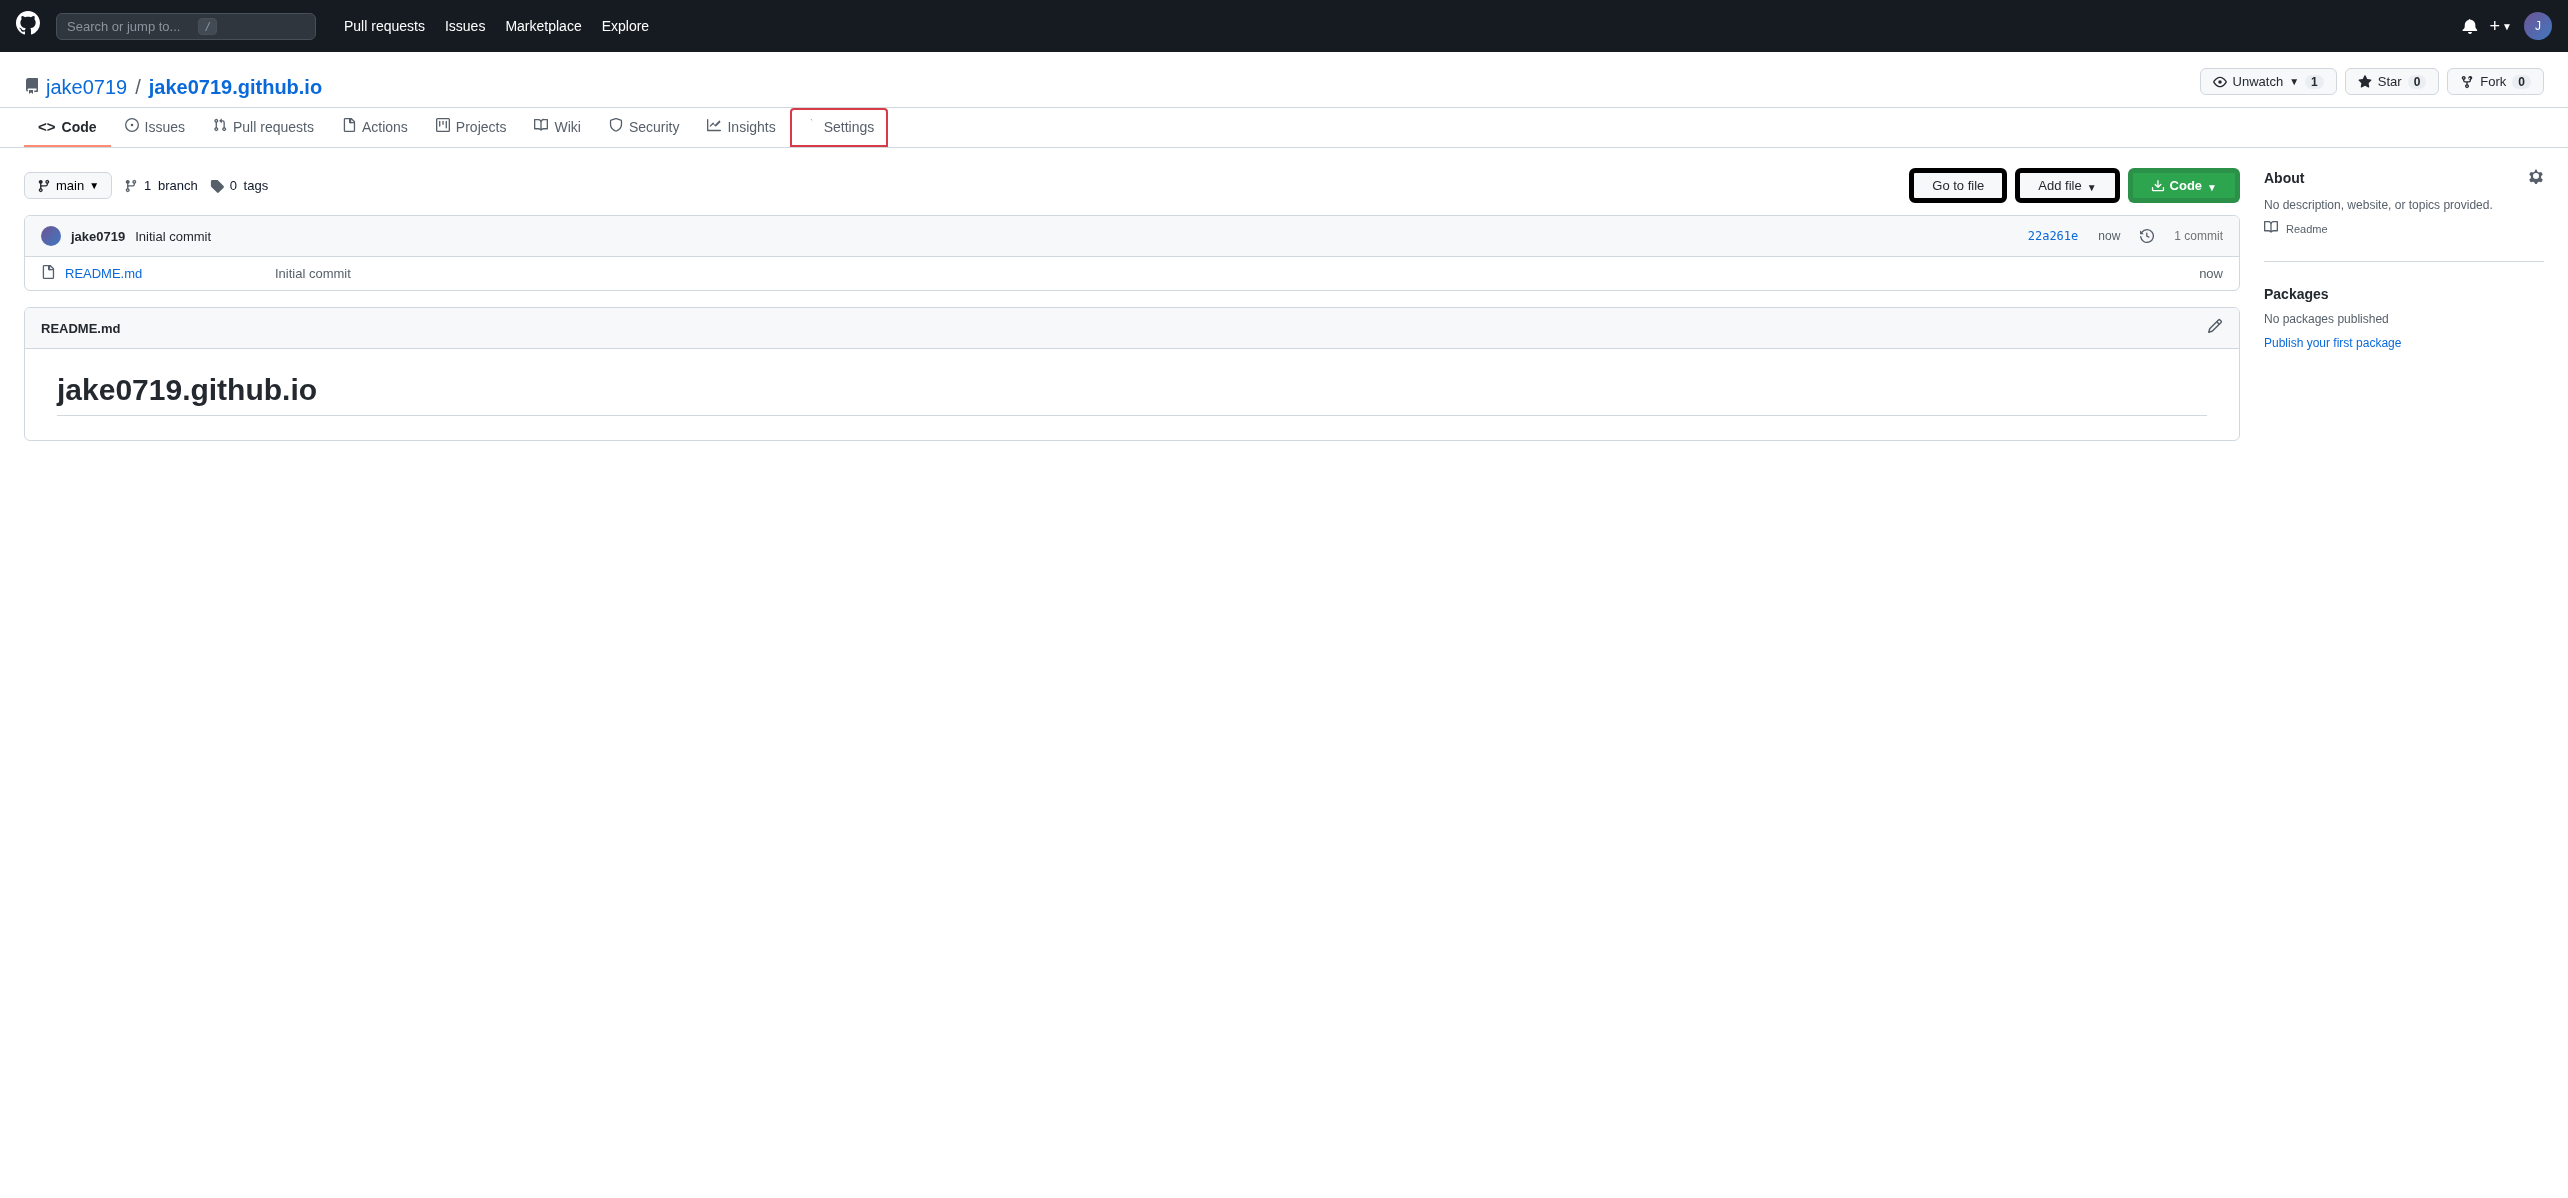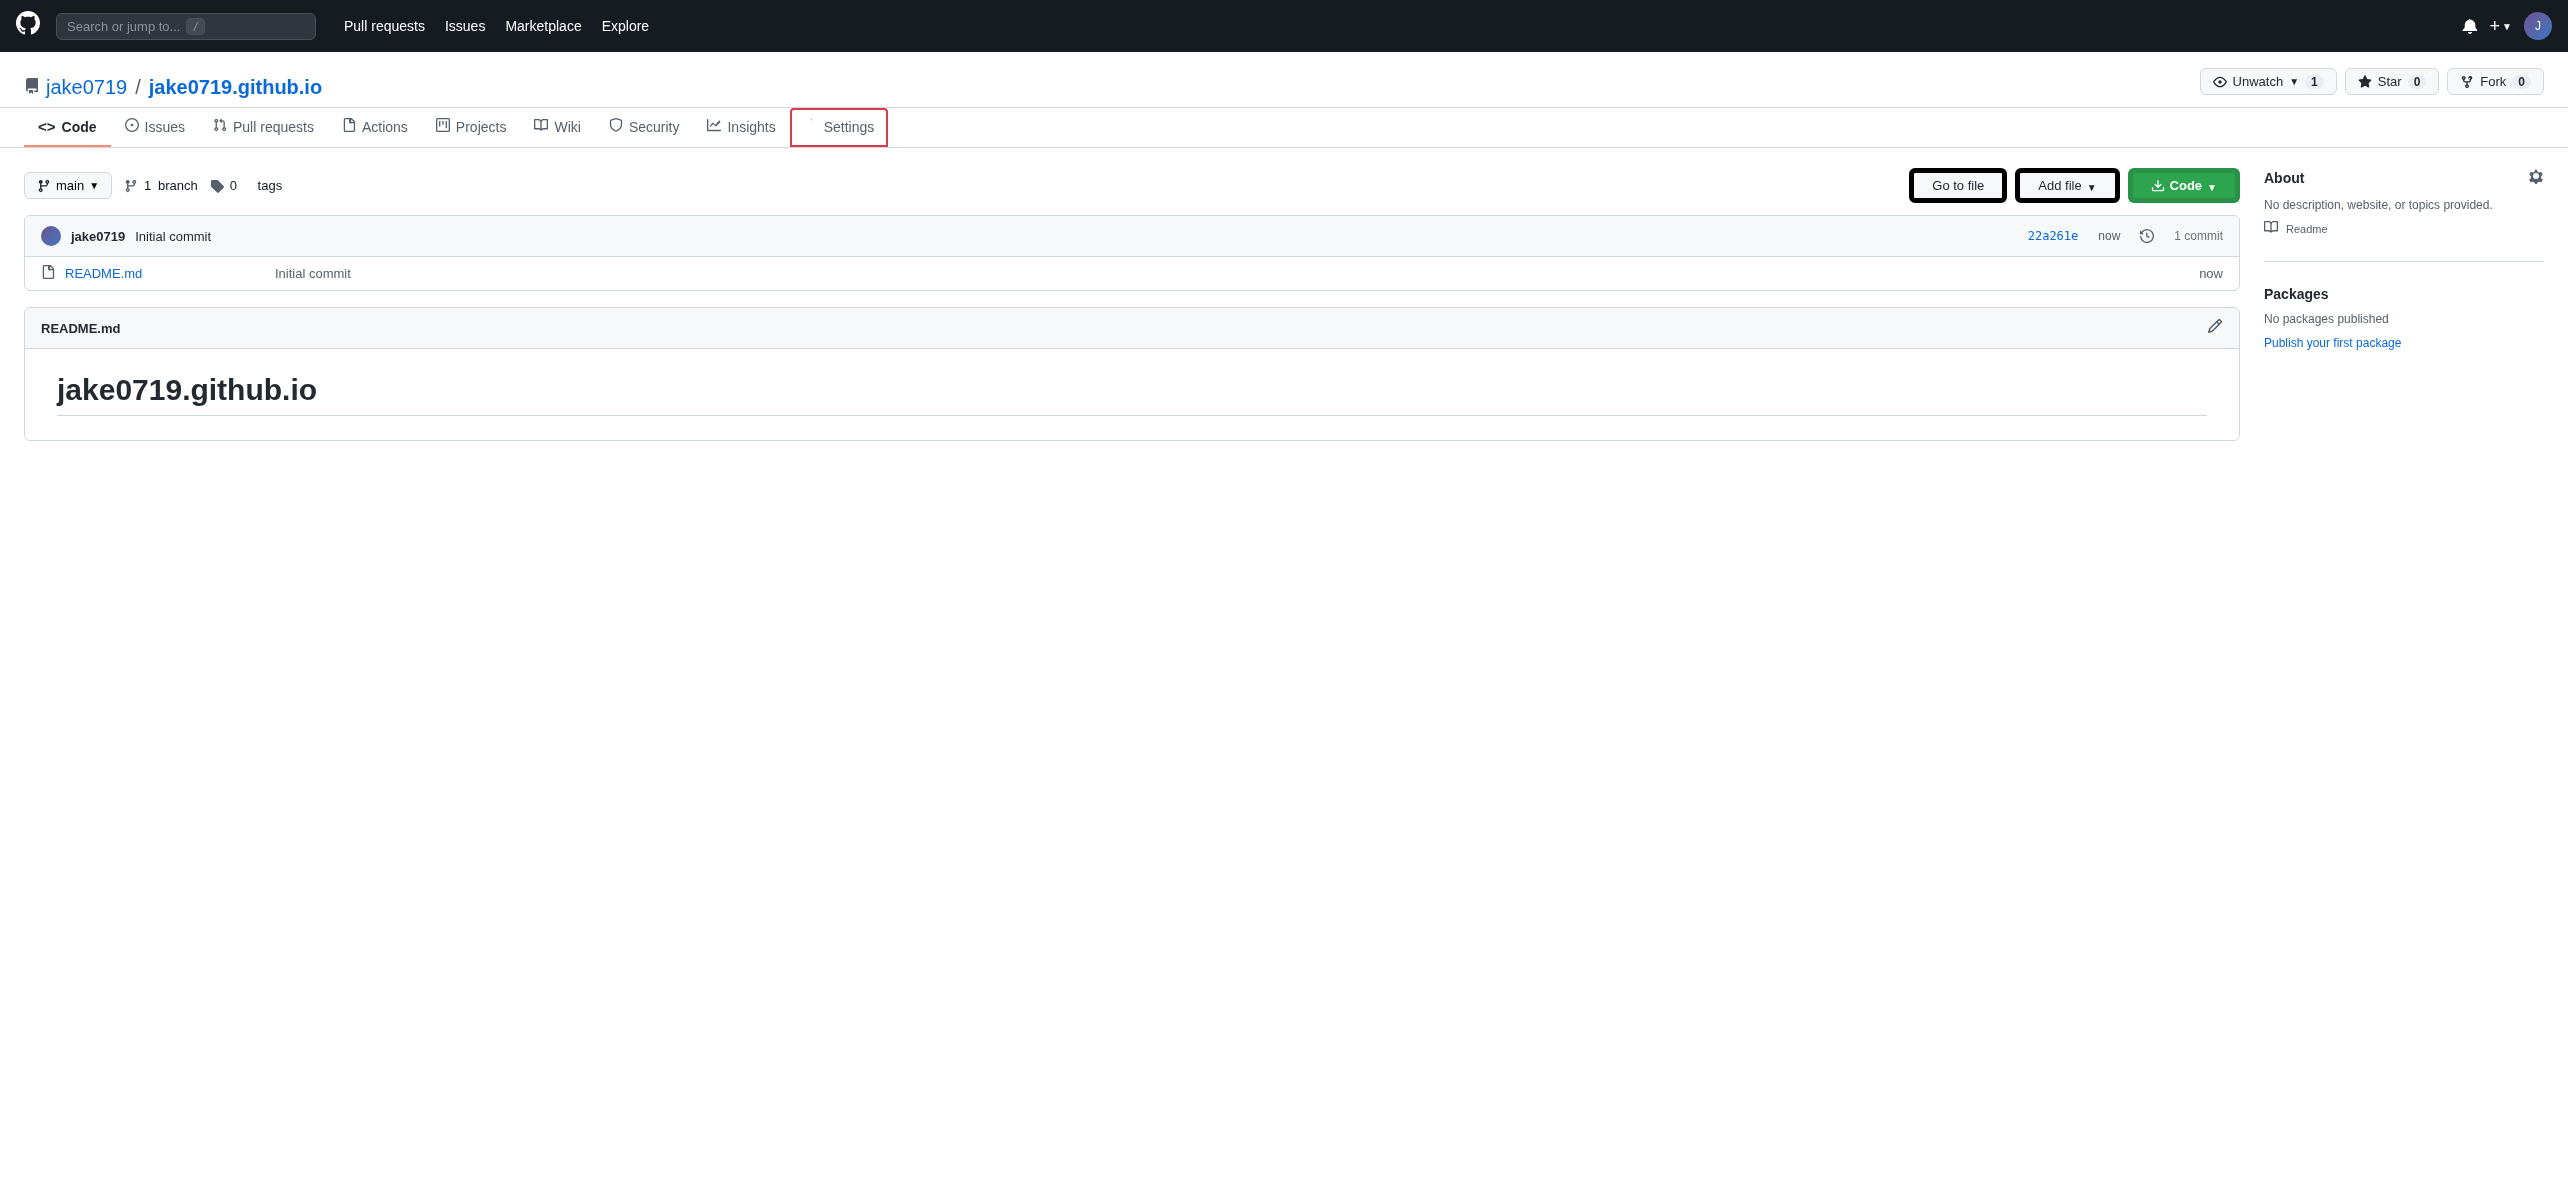--- a/index.html
+++ b/index.html
@@ -20,21 +20,21 @@
       font-size: 24px;
       cursor: pointer;
     }
     .top-nav-search {
       display: flex;
       align-items: center;
       background: #30363d;
       border: 1px solid #484f58;
       border-radius: 6px;
       padding: 4px 10px;
-      gap: 6px;
+      gap: 18px;
       color: #8b949e;
       font-size: 13px;
       width: 260px;
       cursor: text;
     }
     .top-nav-search kbd {
       background: #424a53;
       border: 1px solid #484f58;
       border-radius: 4px;
       padding: 1px 5px;
@@ -539,21 +539,21 @@
           </svg>
           <a>
             <span>1</span>
             <span style="margin-left:3px;">branch</span>
           </a>
           <svg width="14" height="14" viewBox="0 0 16 16" fill="#57606a" style="margin-left:6px;">
             <path d="M2.5 7.775V2.75a.25.25 0 01.25-.25h5.025a.25.25 0 01.177.073l6.25 6.25a.25.25 0 010 .354l-5.025 5.025a.25.25 0 01-.354 0l-6.25-6.25a.25.25 0 01-.073-.177zm-1.5 0V2.75C1 1.784 1.784 1 2.75 1h5.025c.464 0 .91.184 1.238.513l6.25 6.25a1.75 1.75 0 010 2.474l-5.026 5.026a1.75 1.75 0 01-2.474 0l-6.25-6.25A1.75 1.75 0 011 7.775zM6 5a1 1 0 100 2 1 1 0 000-2z"></path>
           </svg>
           <a>
             <span>0</span>
-            <span style="margin-left:17px;">tags</span>
+            <span style="margin-left:3px;">tags</span>
           </a>
         </div>
       </div>
       <div class="branch-bar-right">
         <button class="bar-btn">
           <span>Go to file</span>
         </button>
         <button class="bar-btn">
           <span>Add file</span>
           <span style="font-size:10px;">▼</span>

